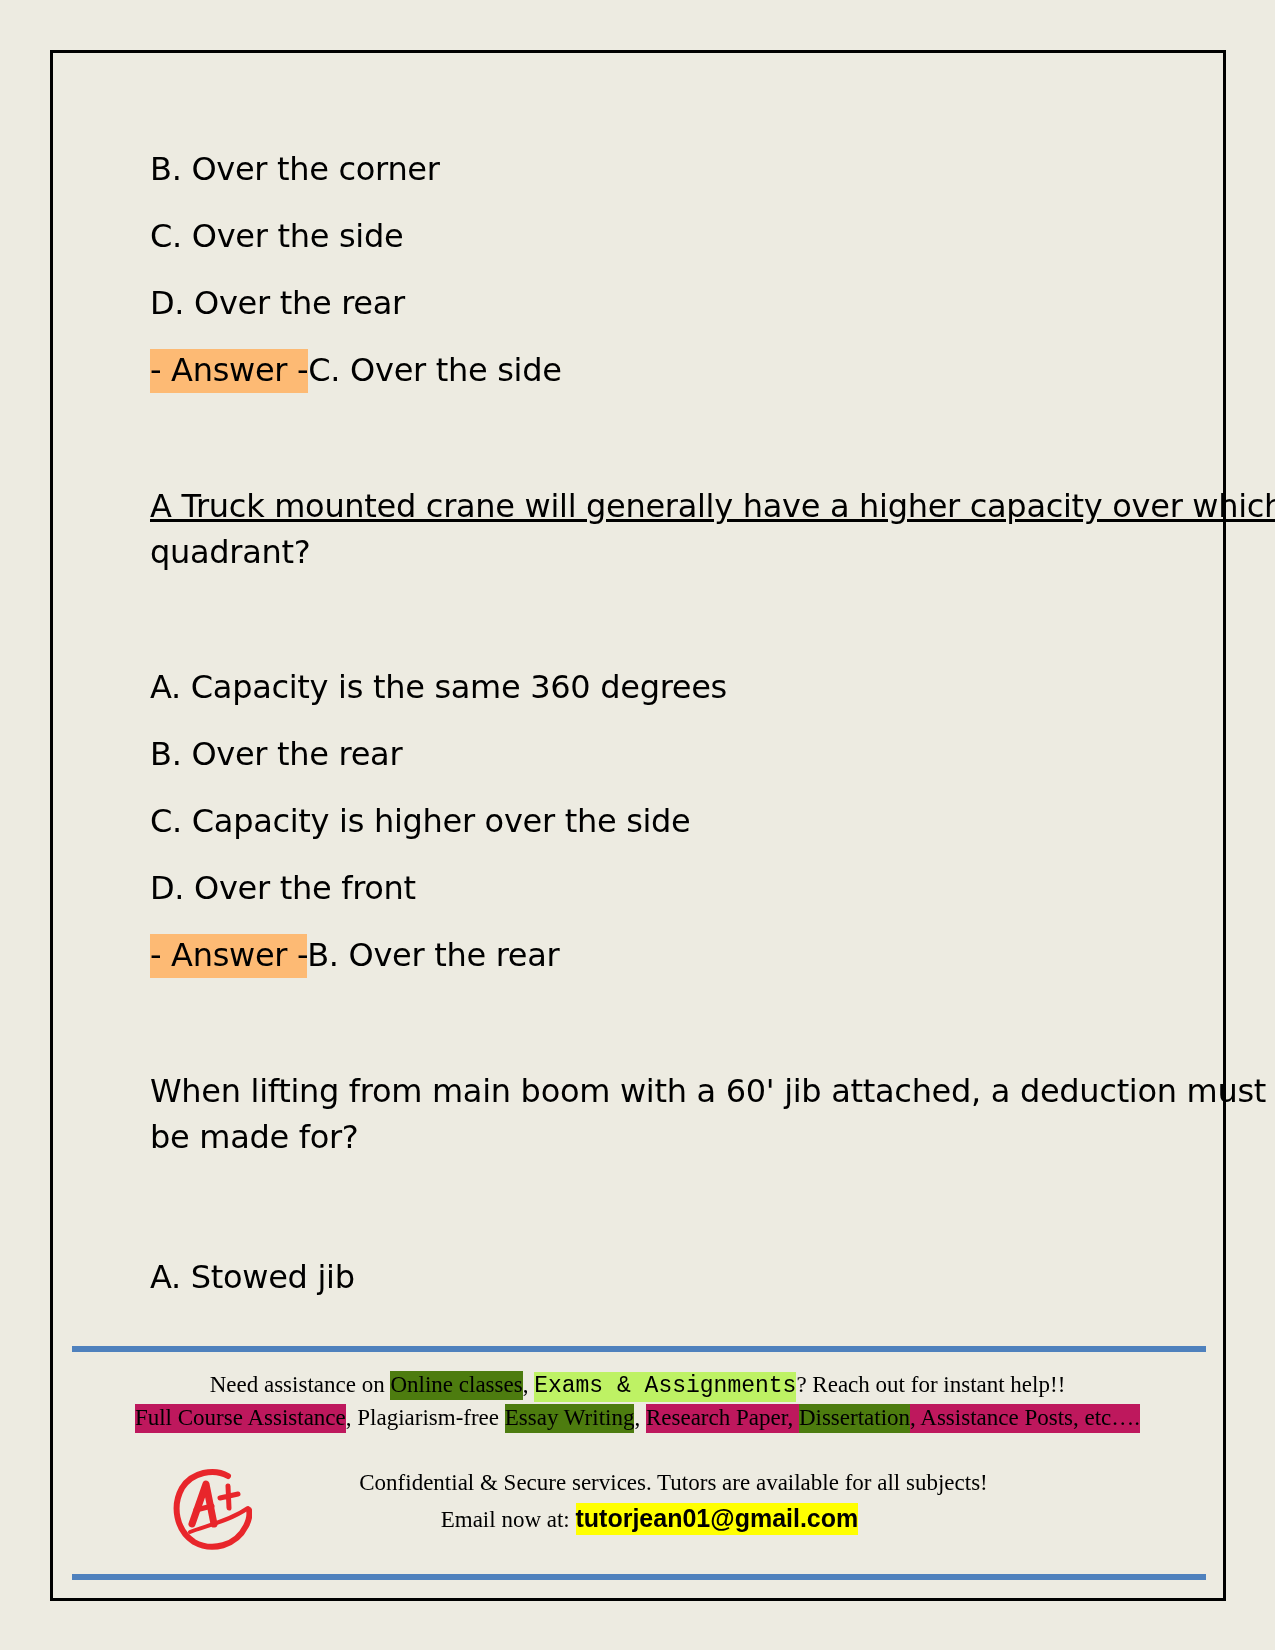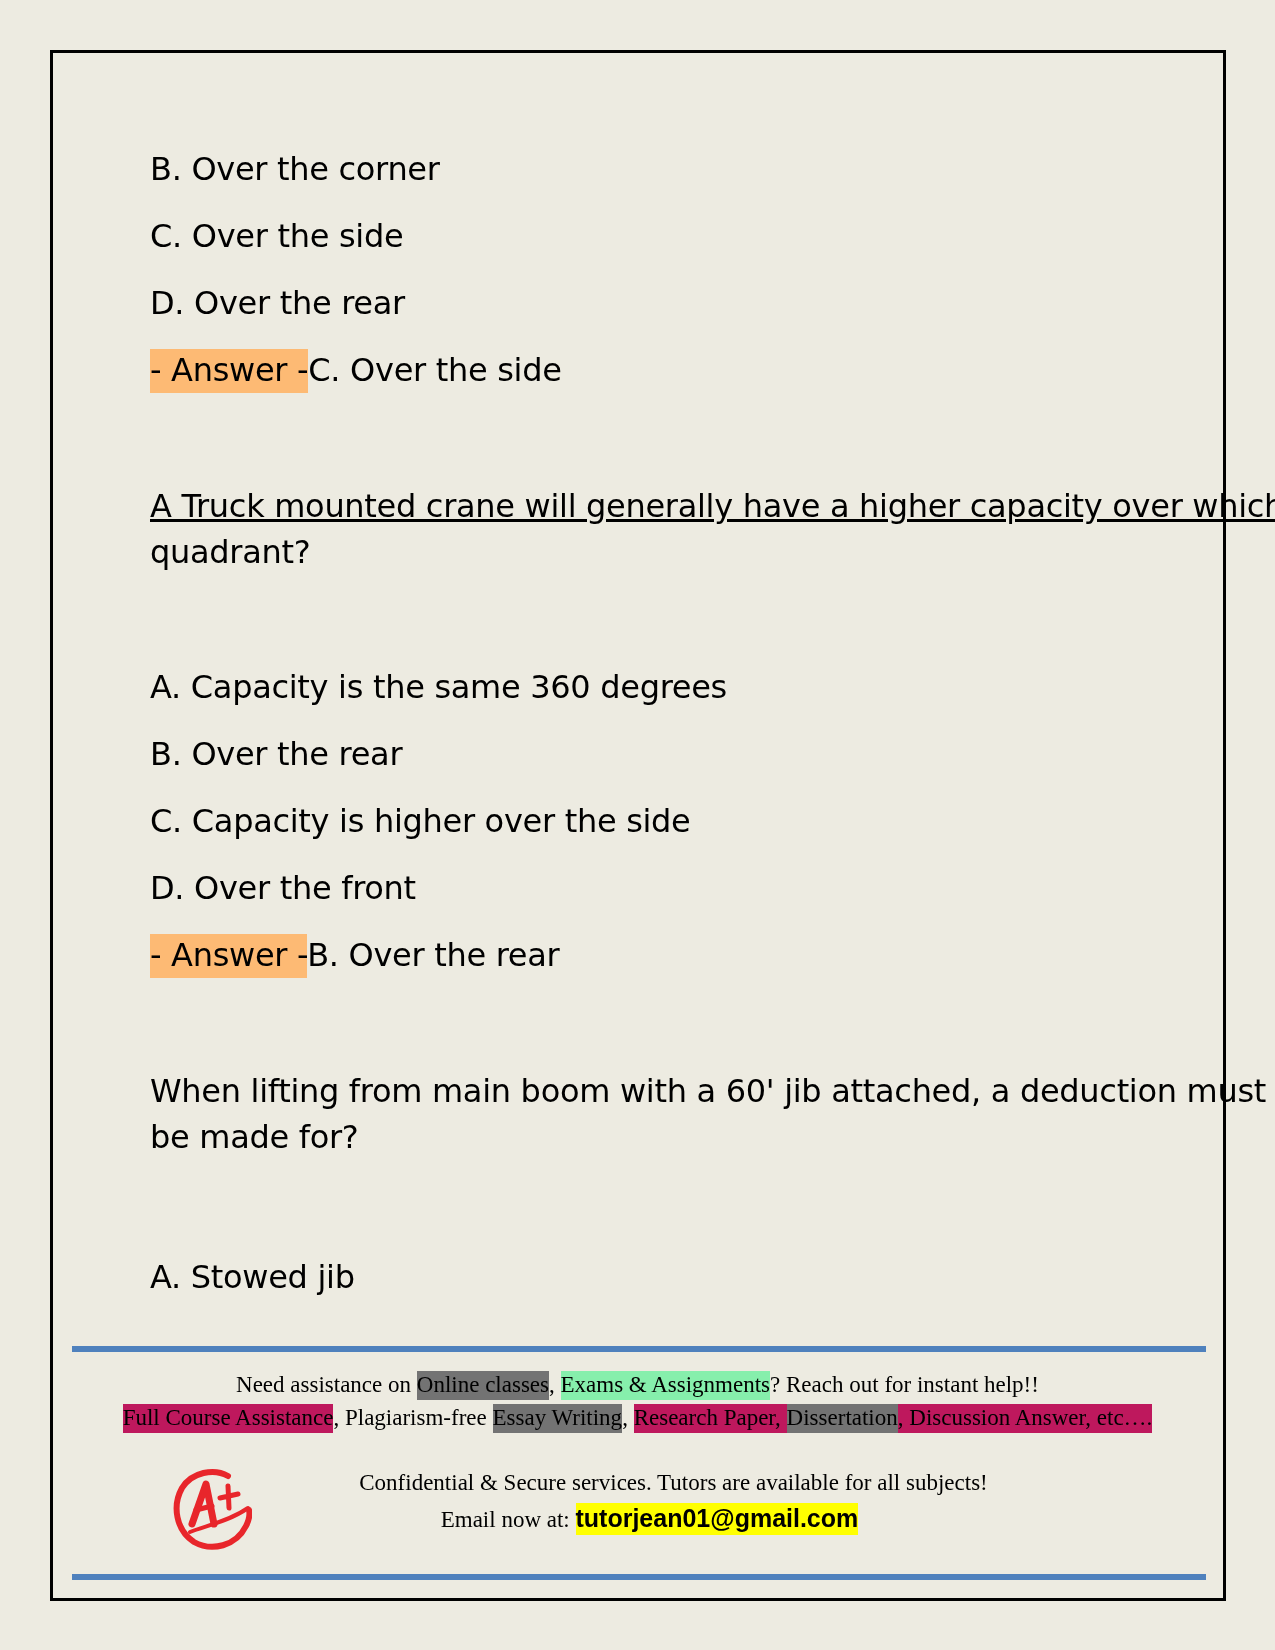--- a/index.html
+++ b/index.html
@@ -26,22 +26,22 @@
     }
     .line {
       position: absolute;
       left: 150px;
       font-size: 32px;
       line-height: 46px;
       white-space: nowrap;
       letter-spacing: -0.3px;
     }
     .hl-yellow { background: #be185d; }
-    .hl-cyan { background: #737373; }
-    .hl-green { background: #86efac; }
+    .hl-cyan { background: #4d7c0f; }
+    .hl-green { background: #bef264; font-family: Liberation Mono, monospace; }
 
     .answer-tag {
       background: #fdba74;
       padding: 2px 0 4px 0;
     }
 
     .rule {
       position: absolute;
       left: 72px;
       width: 1134px;
@@ -100,21 +100,21 @@
 <div class="line" style="top:1114px;">be made for?</div>
 <div class="line" style="top:1254px;">A. Stowed jib</div>
 
 <div class="rule" style="top:1346px;"></div>
 
 <div class="footer-line" style="top:1370px;">
   <span>Need assistance on </span><span class="hl-cyan">Online classes</span><span>, </span><span class="hl-green">Exams &amp; Assignments</span><span>? Reach out for instant help!!</span>
 </div>
 
 <div class="footer-line" style="top:1403px;">
-  <span class="hl-yellow">Full Course Assistance</span><span>, Plagiarism-free </span><span class="hl-cyan">Essay Writing</span><span>, </span><span class="hl-yellow">Research Paper, </span><span class="hl-cyan">Dissertation</span><span class="hl-yellow">, Discussion Answer, etc….</span>
+  <span class="hl-yellow">Full Course Assistance</span><span>, Plagiarism-free </span><span class="hl-cyan">Essay Writing</span><span>, </span><span class="hl-yellow">Research Paper, </span><span class="hl-cyan">Dissertation</span><span class="hl-yellow">, Assistance Posts, etc….</span>
 </div>
 
 <svg class="logo" viewBox="0 0 82 86">
   <path d="M58 10 C44 2 22 6 12 22 C2 40 6 64 24 76 C42 86 66 80 76 60 C79 54 80 48 79 44" fill="none" stroke="#E8262B" stroke-width="6" stroke-linecap="round"></path>
   <path d="M20 66 C34 60 58 56 78 42" fill="none" stroke="#E8262B" stroke-width="4" stroke-linecap="round"></path>
   <path d="M22 58 L36 18 L44 58" fill="none" stroke="#E8262B" stroke-width="7" stroke-linecap="round" stroke-linejoin="round"></path>
   <path d="M26 44 L42 40" fill="none" stroke="#E8262B" stroke-width="5" stroke-linecap="round"></path>
   <path d="M50 32 L68 28 M58 20 L59 42" fill="none" stroke="#E8262B" stroke-width="5" stroke-linecap="round"></path>
 </svg>
 

